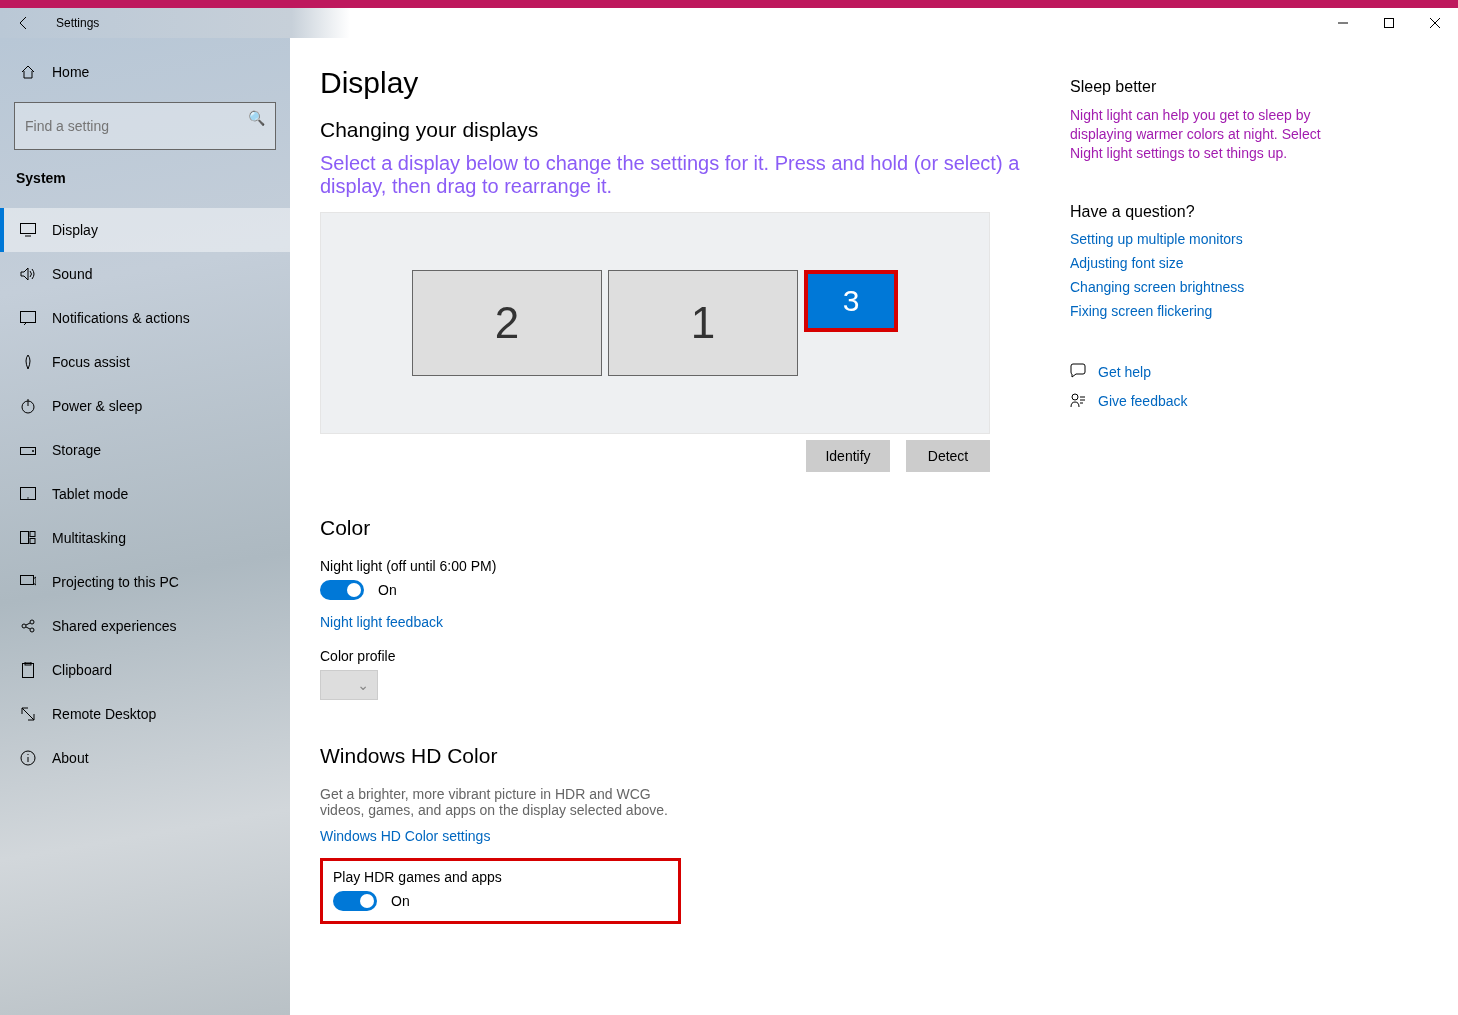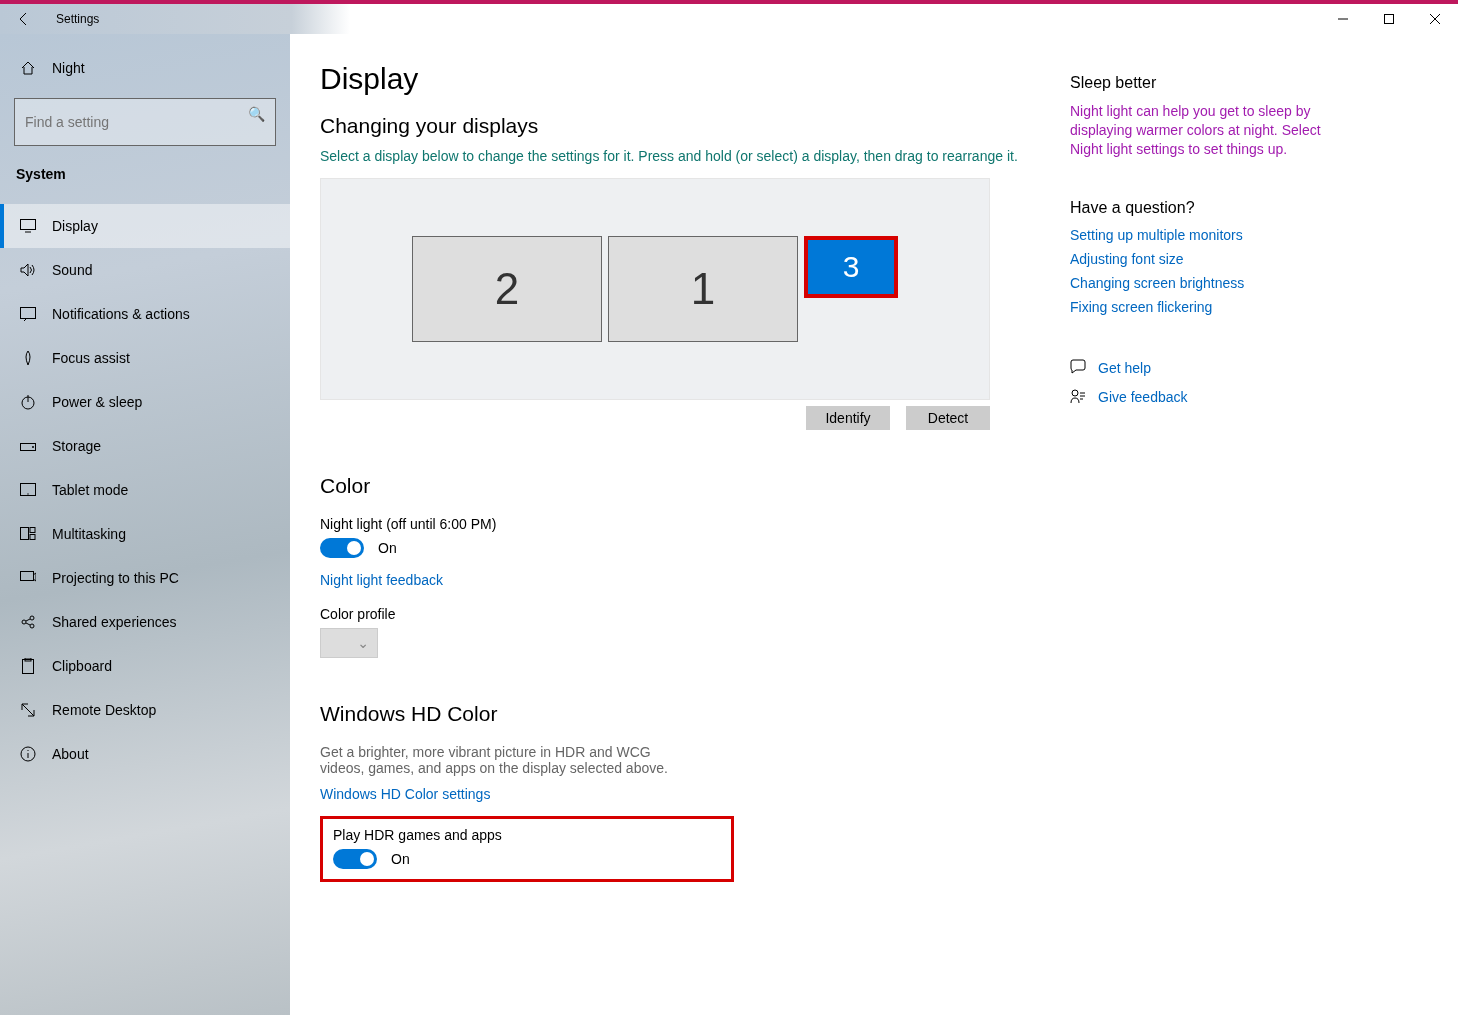--- a/index.html
+++ b/index.html
@@ -6,21 +6,21 @@
 body {
   font-family: "Segoe UI", -apple-system, sans-serif;
   font-size: 14px;
   color: #000;
   background: #fff;
   width: 1458px;
   height: 1015px;
   overflow: hidden;
   position: relative;
 }
-.window { display: flex; flex-direction: column; height: 100%; border-top: 4px solid #be185d;}
+.window { display: flex; flex-direction: column; height: 100%; border-top: 8px solid #be185d;}
 .titlebar {
   height: 30px;
   display: flex;
   align-items: center;
   position: relative;
   background: linear-gradient(to right, #bac8d6 0%, #c7d0d9 20%, #fff 24%);
 }
 .titlebar .back {
   width: 48px; height: 30px;
   display:flex;align-items:center;justify-content:center;
@@ -49,37 +49,37 @@
 .category { font-weight:600; font-size:14px; padding:14px 0 14px 16px;}
 .nav { list-style:none; margin-top:8px;}
 .nav li{ height:44px; display:flex; align-items:center; padding-left:18px; cursor:pointer; position:relative;}
 .nav li .icon{width:20px;margin-right:14px;display:flex;align-items:center;justify-content:center;color:#222;}
 .nav li.active{ background: rgba(255,255,255,0.45);}
 .nav li.active::before{content:"";position:absolute;left:0;top:0;bottom:0;width:4px;background:#0078d7;}
 .content { flex:1; display:flex; overflow:auto; }
 .main { flex:1; padding: 28px 30px 30px 30px; max-width: 770px;}
 .main h1{ font-weight:400; font-size:30px; margin-bottom:18px;}
 .main h2{ font-weight:400; font-size:21px; margin-top:14px; margin-bottom:10px;}
-.desc{font-size:14px;color:#0f766e;margin-bottom:14px;}
+.desc{font-size:20px;color:#8b5cf6;margin-bottom:14px;}
 .displays-box{ background:#eef0f2; border:1px solid #e5e5e5; height:222px; width:670px; display:flex; align-items:center; justify-content:center; gap:6px;}
 .mon{ border:1px solid #666; background:#dedede; display:flex; align-items:center; justify-content:center; font-size:44px; font-weight:300; color:#333; cursor:pointer;}
 .mon.m1{width:190px;height:106px;}
 .mon.m2{width:190px;height:106px;}
 .mon.m3{width:94px;height:62px; background:#0078d7; color:#fff; border:4px solid #d60000; align-self:center; margin-top:-44px; font-size:30px;}
 .btn-row{ width:670px; display:flex; justify-content:flex-end; gap:16px; margin-top:6px;}
-.btn{ width:84px; height:24px; background:#ccc; border:none; font-size:14px; cursor:pointer;}
+.btn{ width:84px; height:32px; background:#ccc; border:none; font-size:14px; cursor:pointer;}
 .section-gap{height:30px;}
 .label{font-size:14px;margin-bottom:6px;}
 .toggle-row{display:flex;align-items:center;gap:14px;margin-bottom:14px;}
 .toggle{ width:44px; height:20px; border-radius:10px; background:#0078d7; position:relative; cursor:pointer;}
 .toggle .knob{ position:absolute; right:3px; top:3px; width:14px; height:14px; border-radius:50%; background:#fff;}
 .link{ color:#0067c0; font-size:14px; cursor:pointer; display:inline-block;}
 .select{ width:58px; height:30px; background:#ddd; border:1px solid #ccc; display:flex; align-items:center; justify-content:flex-end; padding-right:8px; color:#888; cursor:pointer; margin-top:4px;}
 .muted{color:#666;font-size:14px;max-width:370px;margin-bottom:10px;}
-.highlight-box{ border:3px solid #d60000; padding:8px 10px 10px 10px; width:414px;}
+.highlight-box{ border:3px solid #d60000; padding:8px 10px 10px 10px; width:361px;}
 .aside{ width:300px; padding:40px 20px 20px 10px;}
 .aside h3{font-weight:400;font-size:16px;margin-bottom:10px;}
 .aside p{font-size:14px;color:#a21caf;line-height:1.35;margin-bottom:40px;}
 .aside .qlist{list-style:none;}
 .aside .qlist li{margin-bottom:8px;}
 .aside .help-list{list-style:none;}
 .aside .help-list li{display:flex;align-items:center;gap:12px;margin-bottom:10px;}
 </style>
 </head>
 <body>
@@ -112,21 +112,21 @@
   </div>
 
   <div class="body">
     <div class="sidebar">
       <div class="home-row">
         <span class="icon">
             <svg width="16" height="16" viewBox="0 0 16 16">
               <path d="M2 8 L8 2 L14 8 M4 7 V14 H12 V7" stroke="#000" fill="none"></path>
             </svg>
           </span>
-        <span>Night</span>
+        <span>Home</span>
       </div>
       <div class="search-wrap">
         <input class="search" placeholder="Find a setting" style="">
         <span class="search-icon">🔍</span>
       </div>
       <div class="category">System</div>
       <ul class="nav">
         <li class="active">
             <span class="icon">
               <svg width="16" height="14" viewBox="0 0 16 14">

